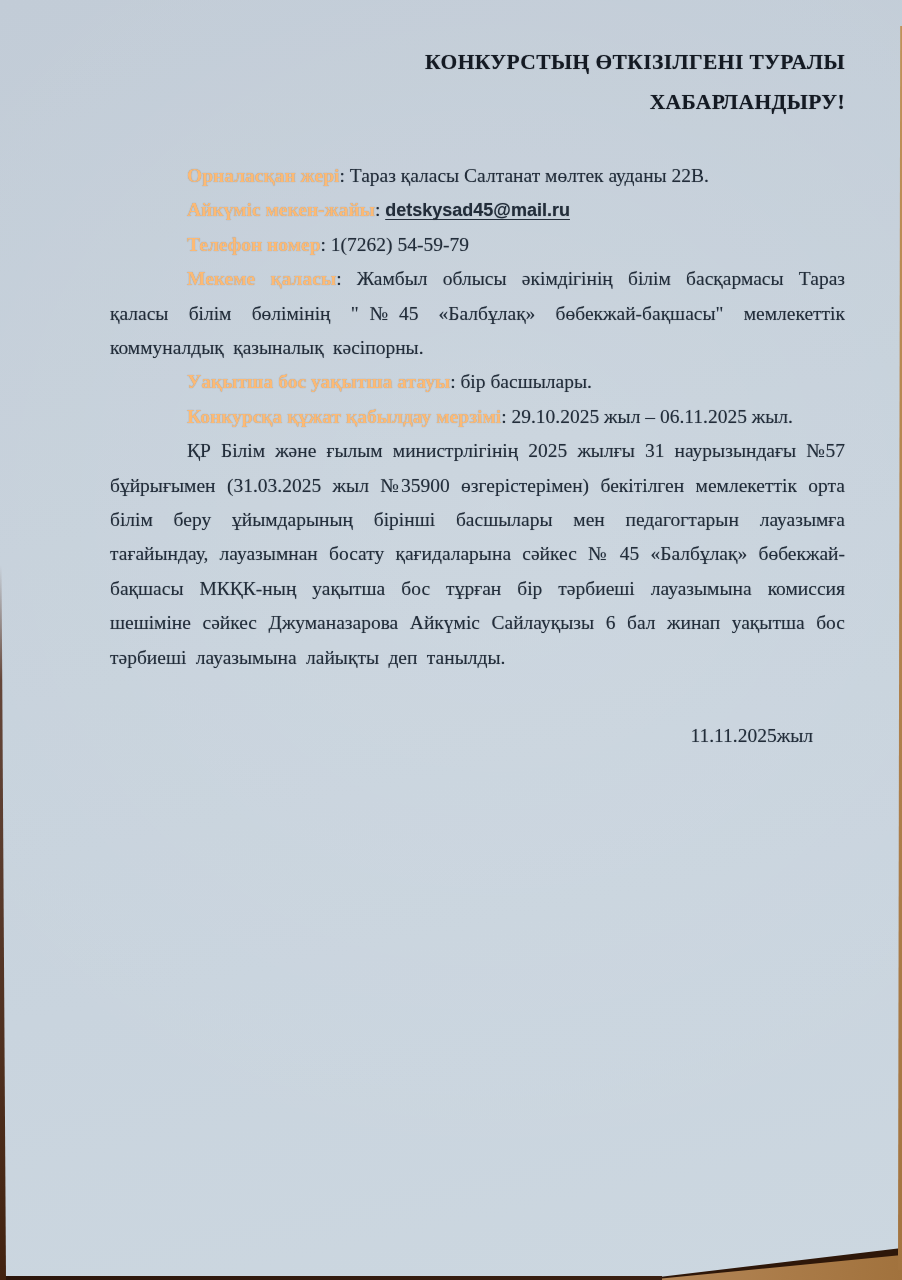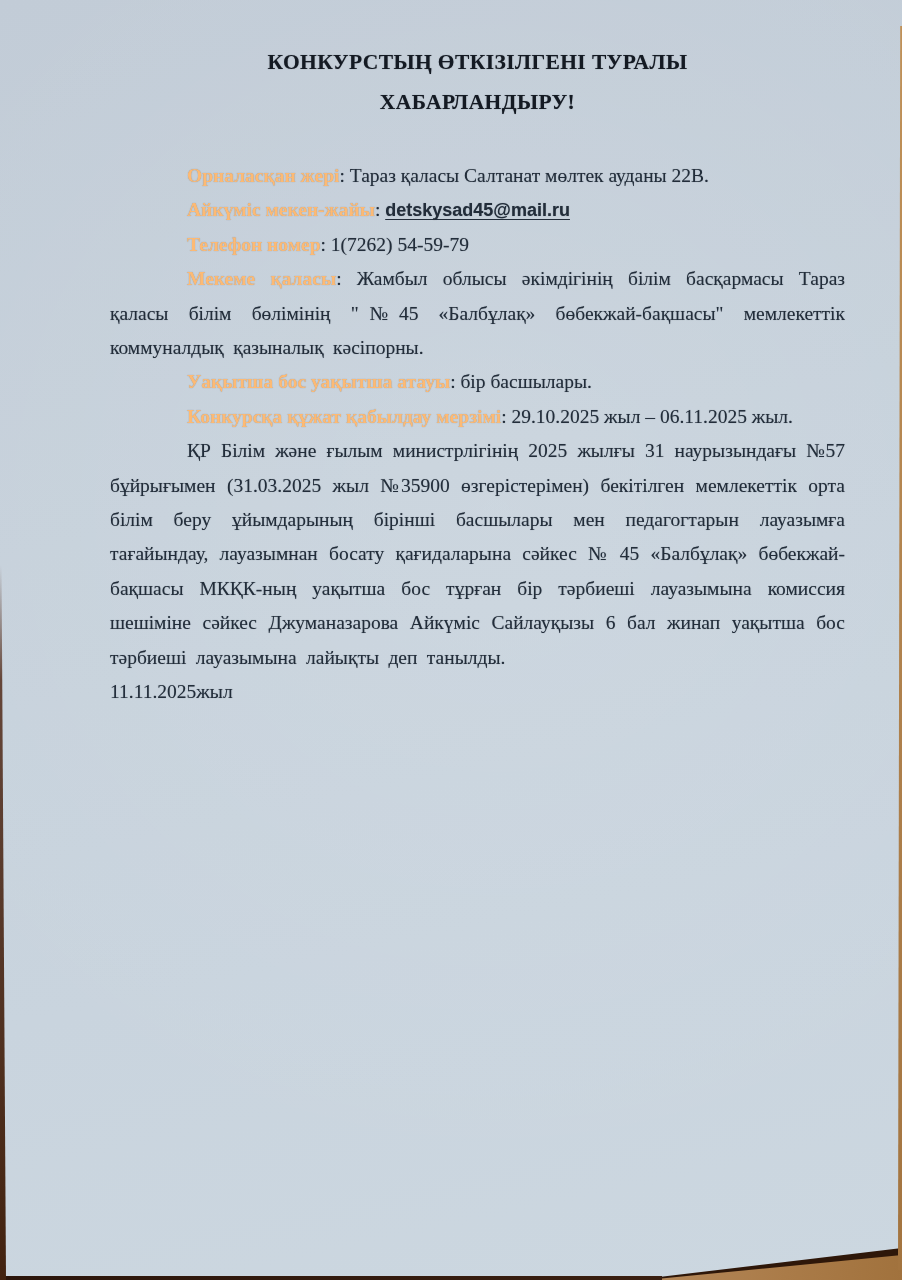--- a/index.html
+++ b/index.html
@@ -53,43 +53,44 @@
   .content {
     position: absolute; inset: 0;
     padding: 42px 57px 0 110px;
     color: #222d3a;
     font-size: 19.5px;
     line-height: 34.4px;
     text-shadow: 0 0 1px rgba(34,45,58,0.38);
   }
   .title {
     margin: 0 0 37px 0;
-    text-align: center;
+    text-align: right;
     font-weight: bold;
     font-size: 21.5px;
     line-height: 40px;
     letter-spacing: 0.4px;
     color: #141a23;
     text-shadow: 0 0 1px rgba(20,26,35,0.45);
   }
   .title span { display: block; }
   p { margin: 0; text-indent: 77px; }
   .just { text-align: justify; word-spacing: 4.5px; }
   b { color: #fdba74; }
   .email {
     font-family: "Liberation Sans", sans-serif;
     font-size: 18px;
     text-decoration: underline;
     text-underline-offset: 3px;
     font-weight: bold;
   }
   .date-line {
     text-indent: 0;
-    text-align: left;
+    text-align: right;
     padding-right: 32px;
+    margin-top: 44px;
   }
 </style>
 </head>
 <body>
 
 <div class="photo">
   <div class="paper"></div>
 
   <div class="content">
 

